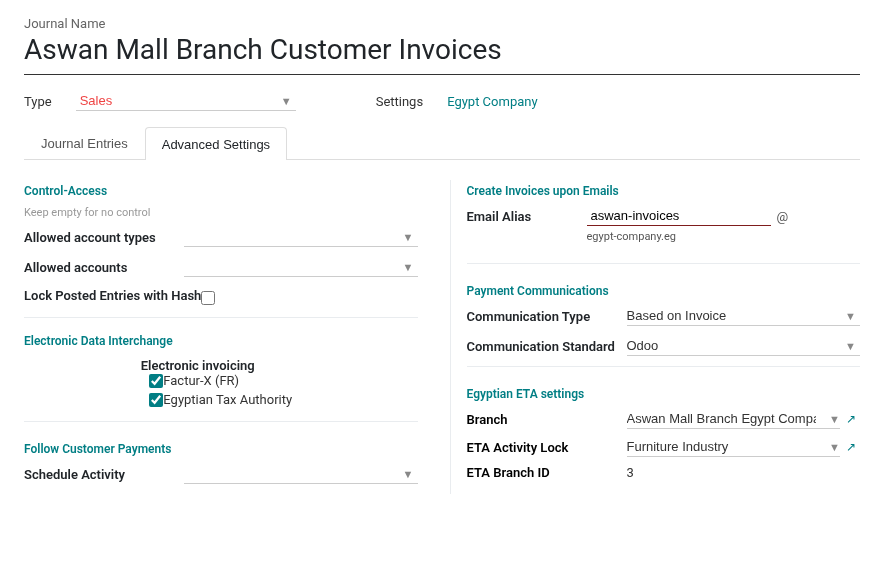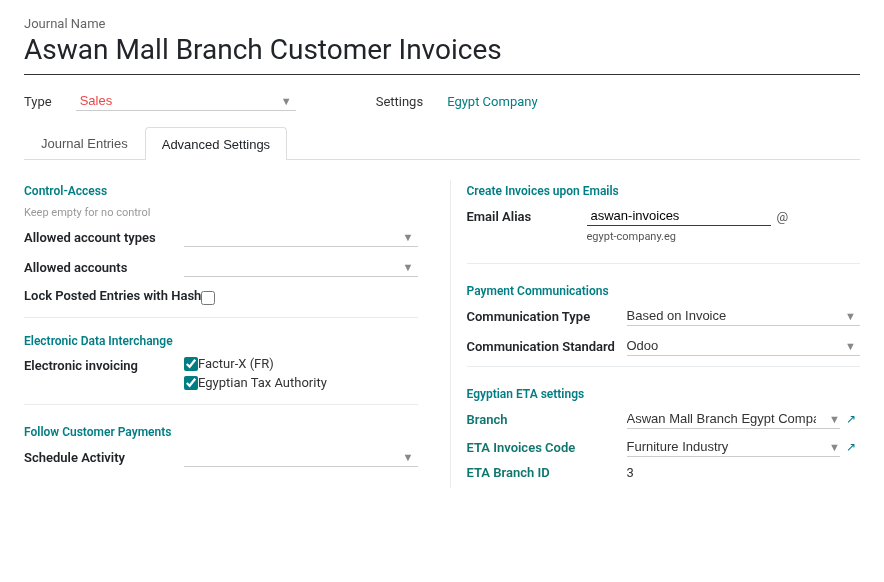--- a/index.html
+++ b/index.html
@@ -57,21 +57,21 @@
     .email-alias-row { display: flex; align-items: center; margin-bottom: 4px; }
     .email-alias-label { min-width: 120px; font-size: 13px; font-weight: 600; color: #212529; }
     .email-alias-input { border: none; border-bottom: 1px solid #7f1d1d; padding: 2px 4px; font-size: 13px; min-width: 150px; }
     .email-at { margin-left: 6px; color: #555; font-size: 13px; }
     .email-domain { margin-left: 120px; font-size: 11px; color: #555; margin-top: 2px; }
 
     .payment-section { margin-top: 20px; }
     .eta-section { margin-top: 20px; }
 
     .branch-row { display: flex; align-items: center; margin-bottom: 8px; }
-    .branch-label { min-width: 160px; font-size: 13px; font-weight: 600; color: #0f766e; }
+    .branch-label { min-width: 160px; font-size: 13px; font-weight: 600; color: #000000; }
     .branch-select-wrapper { position: relative; display: flex; align-items: center; gap: 6px; flex: 1; }
     .branch-select { width: calc(100% - 24px); border: none; border-bottom: 1px solid #ccc; padding: 2px 24px 2px 0; font-size: 13px; color: #333; background: transparent; appearance: none; cursor: pointer; }
     .branch-select-arrow { position: absolute; right: 20px; top: 50%; transform: translateY(-50%); color: #888; pointer-events: none; font-size: 11px; }
     .external-link { color: #017e84; font-size: 12px; cursor: pointer; flex-shrink: 0; }
 
     .eta-id-value { font-size: 13px; color: #333; }
 
     .divider-h { border: none; border-top: 1px solid #e9ecef; margin: 8px 0 12px 0; }
   </style>
 </head>
@@ -138,21 +138,21 @@
         <div class="checkbox-row">
           <span class="checkbox-label">Lock Posted Entries with Hash</span>
           <input type="checkbox" class="checkbox-input" style="">
         </div>
       </div>
 
       <hr class="divider-h">
 
       <div class="edi-section">
         <div class="section-title">Electronic Data Interchange</div>
-        <div class="form-row" style="align-items: flex-start;">
+        <div class="form-row" style="align-items: center; flex-direction: column;">
           <span class="form-row-label" style="padding-top:2px;">Electronic invoicing</span>
           <div class="edi-options" style="margin-left:0;">
             <div class="edi-item">
               <input type="checkbox" class="edi-checkbox edi-checkbox-checked" checked="" style="">
               <span>Factur-X (FR)</span>
             </div>
             <div class="edi-item">
               <input type="checkbox" class="edi-checkbox edi-checkbox-checked" checked="" style="">
               <span>Egyptian Tax Authority</span>
             </div>
@@ -225,21 +225,21 @@
           <div class="branch-select-wrapper">
             <select class="branch-select" style="width:calc(100% - 20px);">
               <option>Aswan Mall Branch Egypt Company</option>
             </select>
             <span class="branch-select-arrow">▼</span>
             <span class="external-link">↗</span>
           </div>
         </div>
 
         <div class="branch-row">
-          <span class="branch-label">ETA Invoices Code</span>
+          <span class="branch-label">ETA Activity Lock</span>
           <div class="branch-select-wrapper">
             <select class="branch-select" style="width:calc(100% - 20px);">
               <option>Furniture Industry</option>
             </select>
             <span class="branch-select-arrow">▼</span>
             <span class="external-link">↗</span>
           </div>
         </div>
 
         <div class="branch-row">

